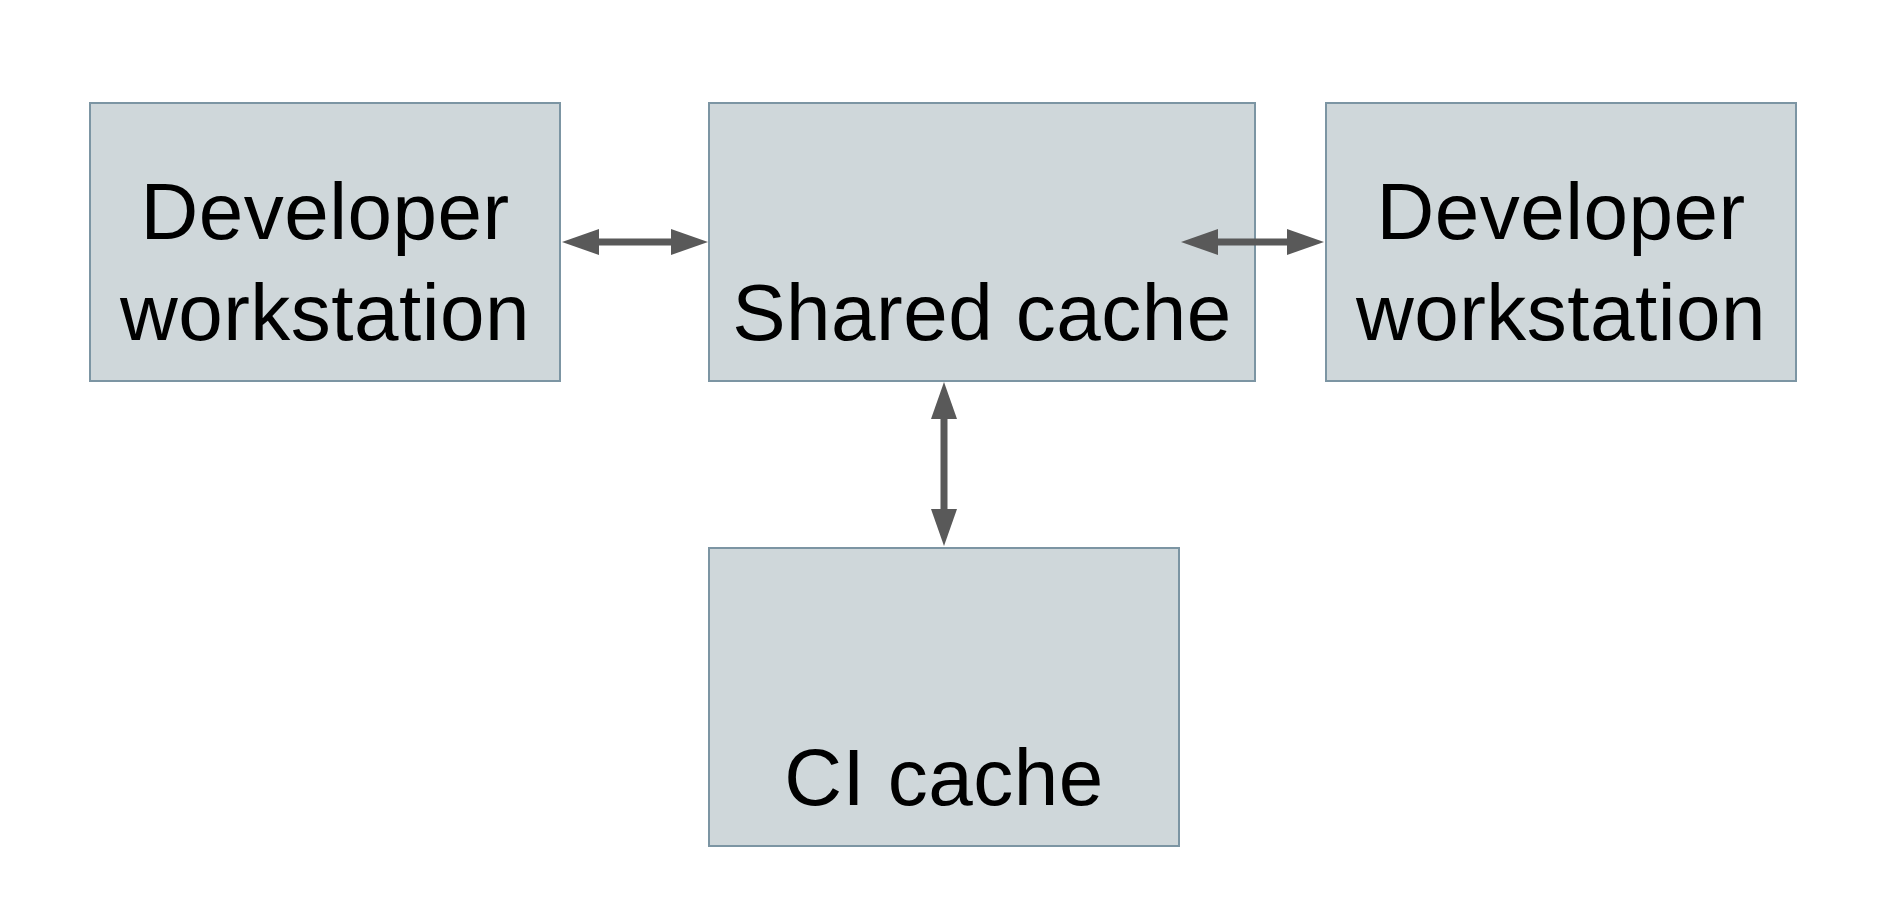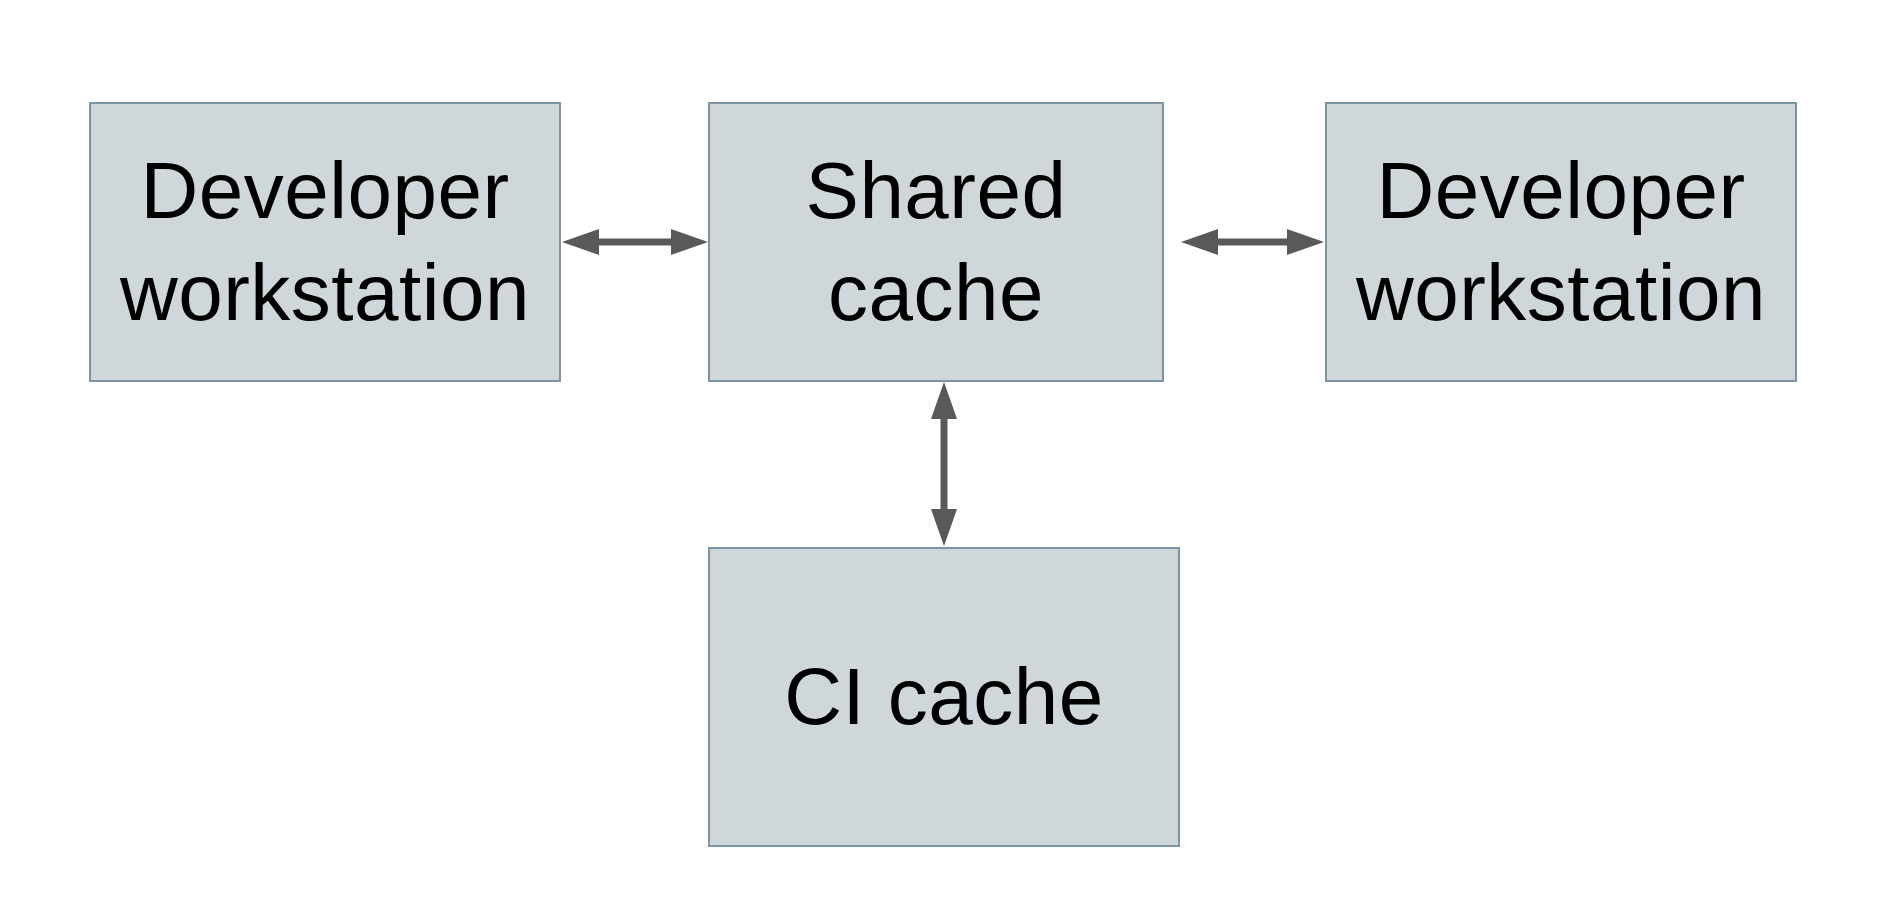--- a/index.html
+++ b/index.html
@@ -15,33 +15,33 @@
     height: 922px;
     background: var(--c-background, #ffffff);
     overflow: hidden;
   }
   .node {
     position: absolute;
     box-sizing: border-box;
     background: var(--c-box-fill, #cfd7da);
     border: 2px solid var(--c-box-border, #7c95a3);
     display: flex;
-    align-items: center;
+    align-items: flex-end;
     justify-content: center;
     text-align: center;
-    padding: 8px 8px;
+    padding: 16px 8px;
   }
   .node-label {
     font-size: 80px;
     line-height: 1.27;
     color: var(--c-text, #000000);
     letter-spacing: 0.5px;
   }
   .node-left   { left: 89px;   top: 102px; width: 472px; height: 280px; }
-  .node-center { left: 708px;  top: 102px; width: 456px; height: 280px; }
+  .node-center { left: 708px;  top: 102px; width: 548px; height: 280px; }
   .node-right  { left: 1325px; top: 102px; width: 472px; height: 280px; }
   .node-bottom { left: 708px;  top: 547px; width: 472px; height: 300px; }
   .arrow {
     position: absolute;
     color: var(--c-arrow, #595959);
     display: block;
   }
   .arrow-left     { left: 561px;  top: 222px; width: 148px; height: 40px; }
   .arrow-right    { left: 1180px; top: 222px; width: 145px; height: 40px; }
   .arrow-vertical { left: 924px;  top: 381px; width: 40px;  height: 166px; }

